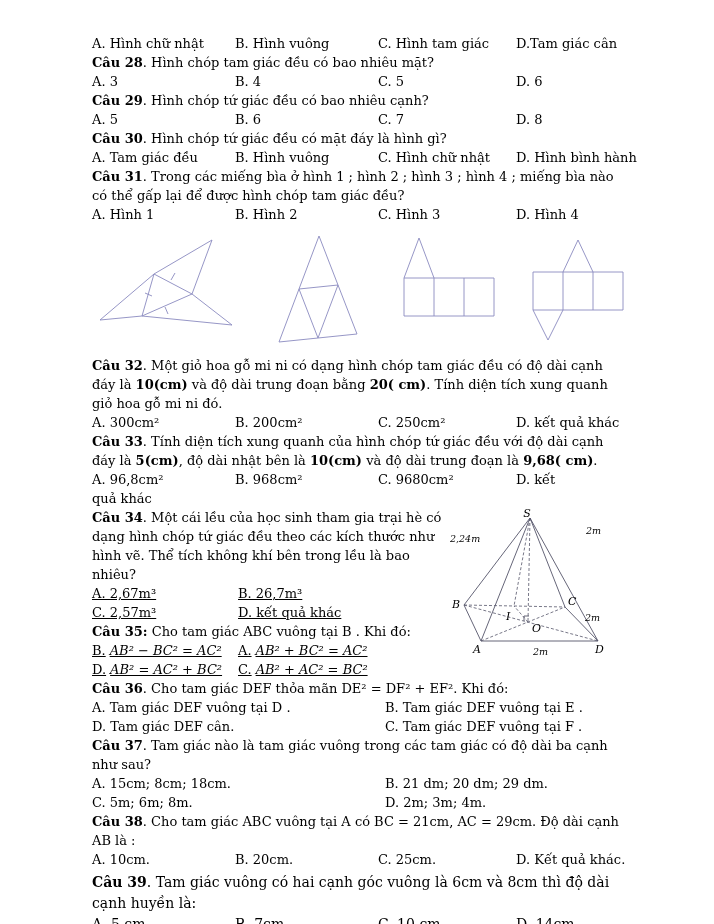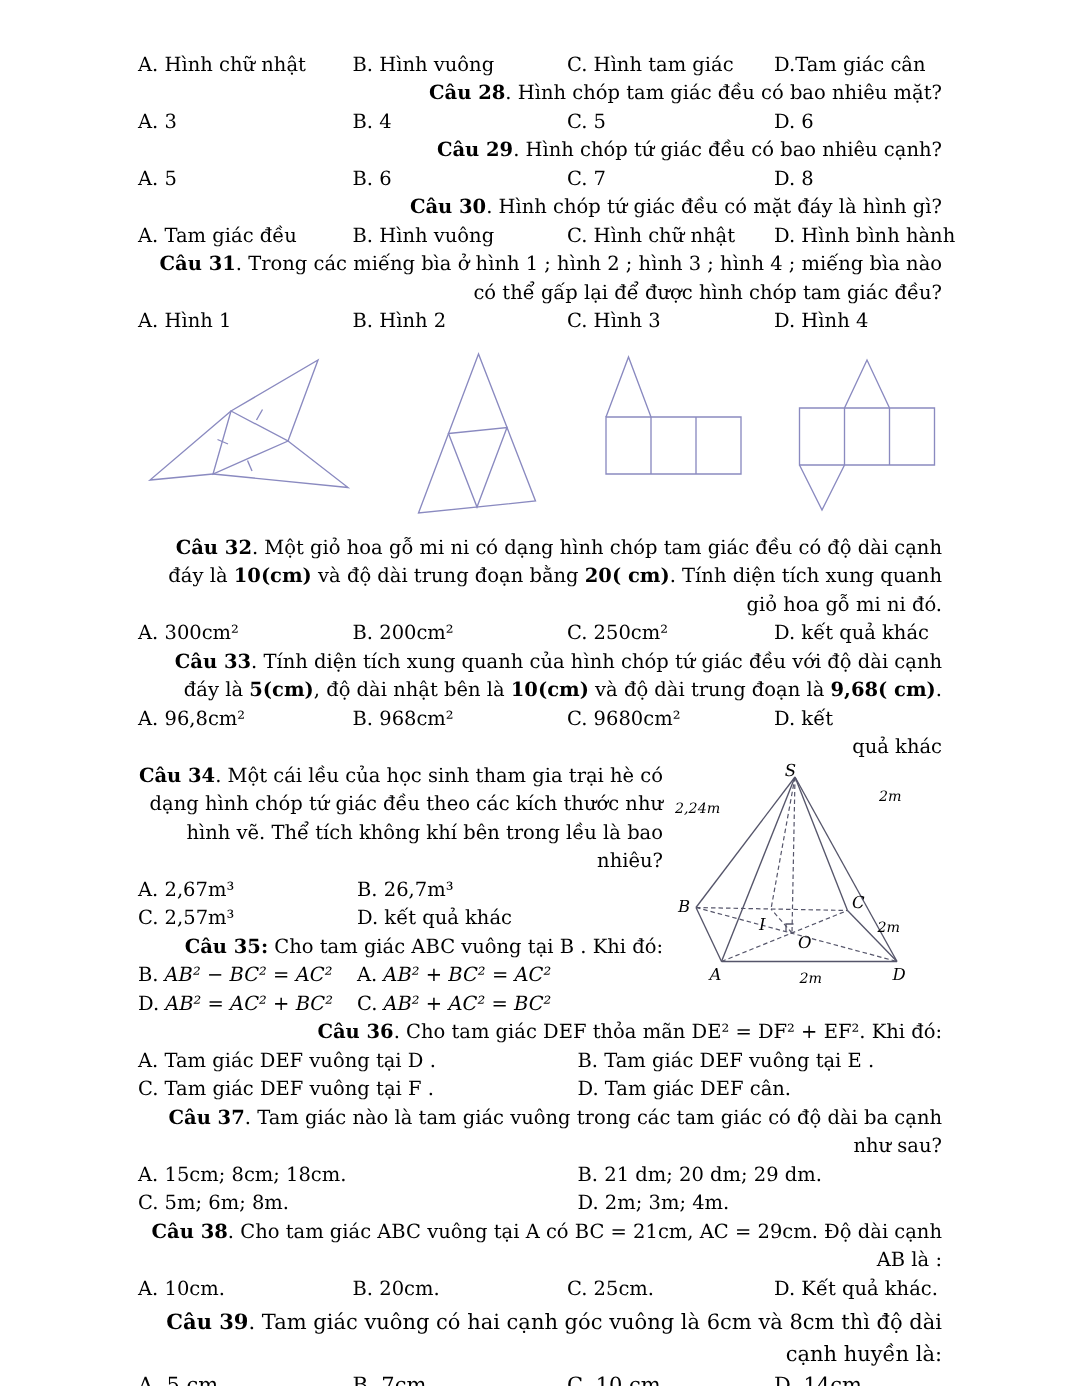--- a/index.html
+++ b/index.html
@@ -4,27 +4,27 @@
 <style>
   * { margin:0; padding:0; box-sizing:border-box; }
   html,body { background:#ffffff; }
   .page {
     width:714px; height:924px; background:#ffffff; color:#000;
     font-family:"DejaVu Serif","Liberation Serif",serif;
     font-size:13px; line-height:19px;
     padding:34px 86px 1px 92px;
     overflow:hidden;
   }
-  p { margin:0;text-align:right; }
+  p { margin:0; }
   .qnum { font-weight:700; }
   .b { font-weight:700; }
   .fm { font-style:italic; margin-left:4px; }
   .row4 { display:grid; grid-template-columns:143px 143px 138px 1fr; }
   .row2w { display:grid; grid-template-columns:293px 1fr; }
-  .row2n { display:grid; grid-template-columns:146px 1fr; }
+  .row2n { display:grid; grid-template-columns:146px 1fr;text-decoration:underline; }
   .opt { white-space:nowrap; }
   .figs { display:flex; justify-content:space-between; align-items:flex-start; margin:6px 0 8px; }
   .figs svg { display:block; }
   .pyr { float:right; width:180px; margin:0 0 2px 6px; }
   .pyr svg { display:block; }
   .clear { clear:both; }
   .big { font-size:14px; line-height:21px; margin-top:3px; }
   .net  { stroke:#8a8ac0; fill:none; stroke-width:0.9; }
   .edge { stroke:#55556a; fill:none; stroke-width:0.9; }
   .hid  { stroke:#55556a; fill:none; stroke-width:0.8; stroke-dasharray:3,2; }
@@ -194,22 +194,22 @@
     <div class="clear"></div>
   </section>
 
   <section>
     <p><span class="qnum">Câu 36</span><span>. Cho tam giác DEF thỏa mãn DE² = DF² + EF². Khi đó:</span></p>
     <div class="row2w">
       <span class="opt">A. Tam giác DEF vuông tại D .</span>
       <span class="opt">B. Tam giác DEF vuông tại E .</span>
     </div>
     <div class="row2w">
+      <span class="opt">D. Tam giác DEF cân.</span>
       <span class="opt">C. Tam giác DEF vuông tại F .</span>
-      <span class="opt">D. Tam giác DEF cân.</span>
     </div>
   </section>
 
   <section>
     <p><span class="qnum">Câu 37</span><span>. Tam giác nào là tam giác vuông trong các tam giác có độ dài ba cạnh như sau?</span></p>
     <div class="row2w">
       <span class="opt">A. 15cm; 8cm; 18cm.</span>
       <span class="opt">B. 21 dm; 20 dm; 29 dm.</span>
     </div>
     <div class="row2w">

